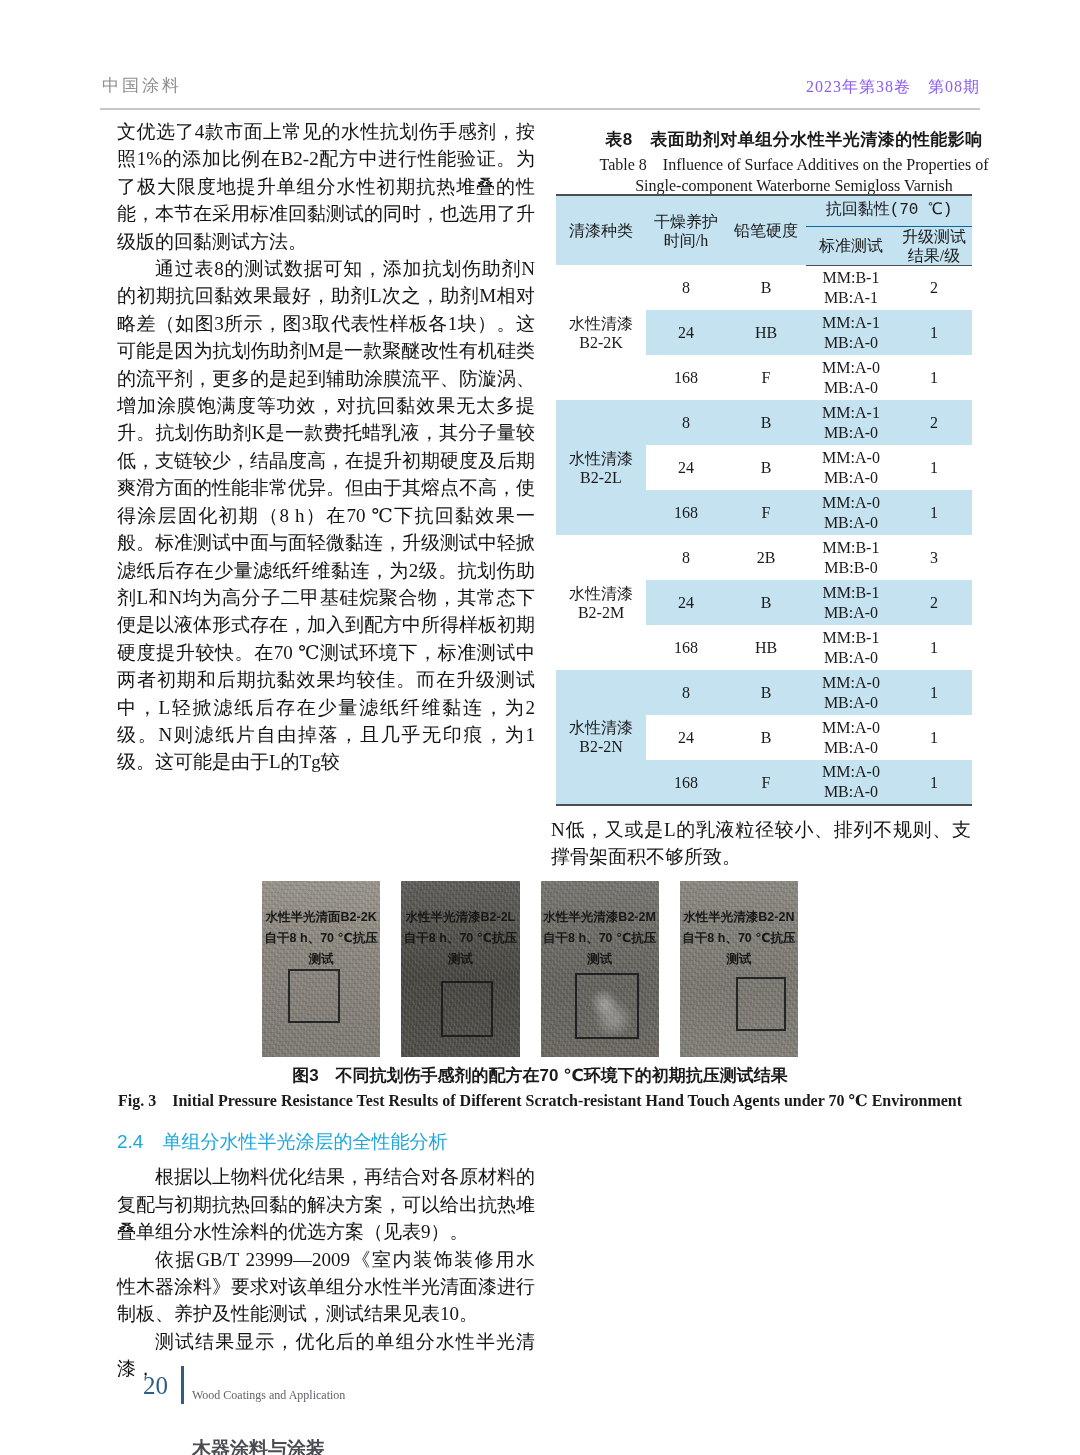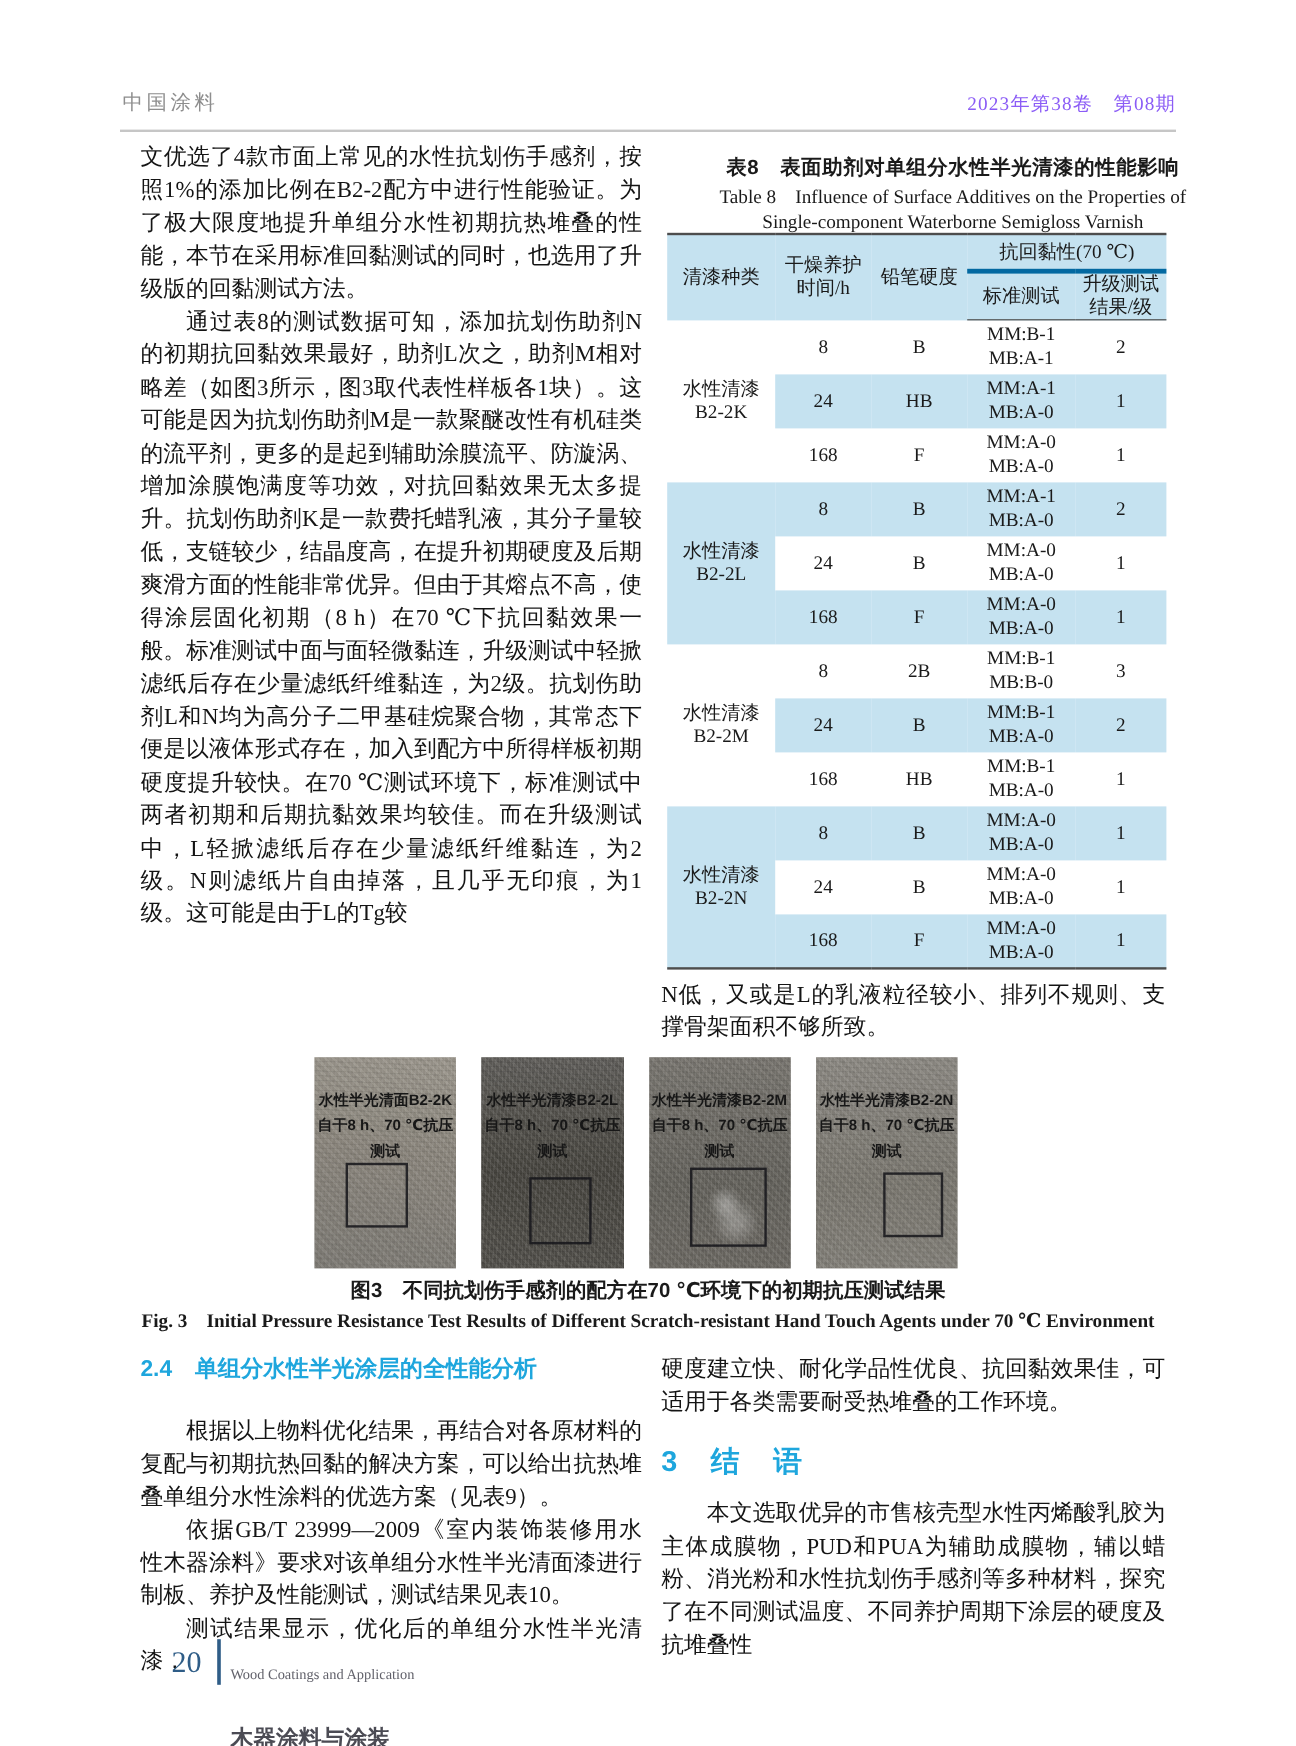--- a/index.html
+++ b/index.html
@@ -28,21 +28,21 @@
 
   
   .t8-wrap { position:absolute; left:556px; top:194px; width:416px; }
   table.t8 { border-collapse:collapse; table-layout:fixed; width:416px;
     font-size:16px; line-height:19px; text-align:center; }
   table.t8 thead { background:#c5e2f0; }
   table.t8 { border-top:2px solid #4d4d4d; border-bottom:2px solid #4d4d4d; }
   table.t8 thead tr:last-child th { border-bottom:1.5px solid #4d4d4d; }
   table.t8 th { font-weight:normal; vertical-align:middle; }
   table.t8 td { vertical-align:middle; height:45px; }
-  table.t8 .span-head { border-bottom:4px solid #0369a1; height:31px; }
+  table.t8 .span-head { border-bottom:1px solid #0369a1; height:31px;font-family:Liberation Mono, monospace; }
   table.t8 th.two { height:32px; }
   table.t8 .alt { background:#c5e2f0; }
   .mmmb div { line-height:20px;text-align:center; }
 
   
   .fig-photos { position:absolute; left:262px; top:881px; width:536px; height:176px; display:flex; gap:21px; }
   .photo { position:relative; flex:1 1 0; overflow:hidden; }
   .photo .tex { position:absolute; inset:0;
     background-image:
       repeating-linear-gradient(93deg, rgba(255,255,255,.07) 0 1px, rgba(0,0,0,0) 1px 3px),
@@ -65,22 +65,22 @@
   .photo4 .psq { width:50px; height:54px; left:56px; top:96px; }
 
   .fig-caption { position:absolute; left:110px; top:1064px; width:860px; text-align:center; }
   .fig-zh { font-family:"Liberation Sans","DejaVu Sans",sans-serif; font-weight:bold; font-size:17px; }
   .fig-en { font-weight:bold; font-size:16px; margin-top:4px; }
 
   
   .left-bottom { position:absolute; left:117px; top:1128px; width:418px; }
   .right-bottom { position:absolute; left:551px; top:1128px; width:420px; }
   .sec-head {
-    font-family:"Liberation Sans","DejaVu Sans",sans-serif; font-weight:bold;
-    color:#1ea6dd; font-size:19px; margin-bottom:24px;
+    font-family:"Liberation Sans","DejaVu Sans",sans-serif; font-weight:normal;
+    color:#1ea6dd; font-size:19px; margin-bottom:8px;
   }
   .sec3-head {
     font-family:"Liberation Sans","DejaVu Sans",sans-serif; font-weight:bold;
     color:#1ea6dd; font-size:24px; letter-spacing:2px; margin:22px 0 16px 0;
   }
 
   
   .footer-num { position:absolute; left:143px; top:1372px; font-size:25px; color:#2f5d87; }
   .footer-bar { position:absolute; left:181px; top:1366px; width:3px; height:38px; background:#2f5d87; }
   .footer-zh { position:absolute; left:192px; top:1436px; font-family:Liberation Mono, monospace; font-weight:bold; font-size:19px; color:#4b4b54; }
@@ -300,24 +300,19 @@
     <div class="fig-en">Fig. 3　Initial Pressure Resistance Test Results of Different Scratch-resistant Hand Touch Agents under 70 ℃ Environment</div>
   </div>
 
   <div class="left-bottom col-text">
     <div class="sec-head">2.4　单组分水性半光涂层的全性能分析</div>
     <p class="ind">根据以上物料优化结果，再结合对各原材料的复配与初期抗热回黏的解决方案，可以给出抗热堆叠单组分水性涂料的优选方案（见表9）。</p>
     <p class="ind">依据GB/T 23999—2009《室内装饰装修用水性木器涂料》要求对该单组分水性半光清面漆进行制板、养护及性能测试，测试结果见表10。</p>
     <p class="ind">测试结果显示，优化后的单组分水性半光清漆，</p>
   </div>
 
-  <div class="right-bottom col-text">
-    <p>硬度建立快、耐化学品性优良、抗回黏效果佳，可适用于各类需要耐受热堆叠的工作环境。</p>
-    <div class="sec3-head">3　结　语</div>
-    <p class="ind">本文选取优异的市售核壳型水性丙烯酸乳胶为主体成膜物，PUD和PUA为辅助成膜物，辅以蜡粉、消光粉和水性抗划伤手感剂等多种材料，探究了在不同测试温度、不同养护周期下涂层的硬度及抗堆叠性</p>
-  </div>
 
   <div class="footer-num">20</div>
   <div class="footer-bar"></div>
   <div class="footer-zh">木器涂料与涂装</div>
   <div class="footer-en">Wood Coatings and Application</div>
 
 </div>
 
 </body></html>

